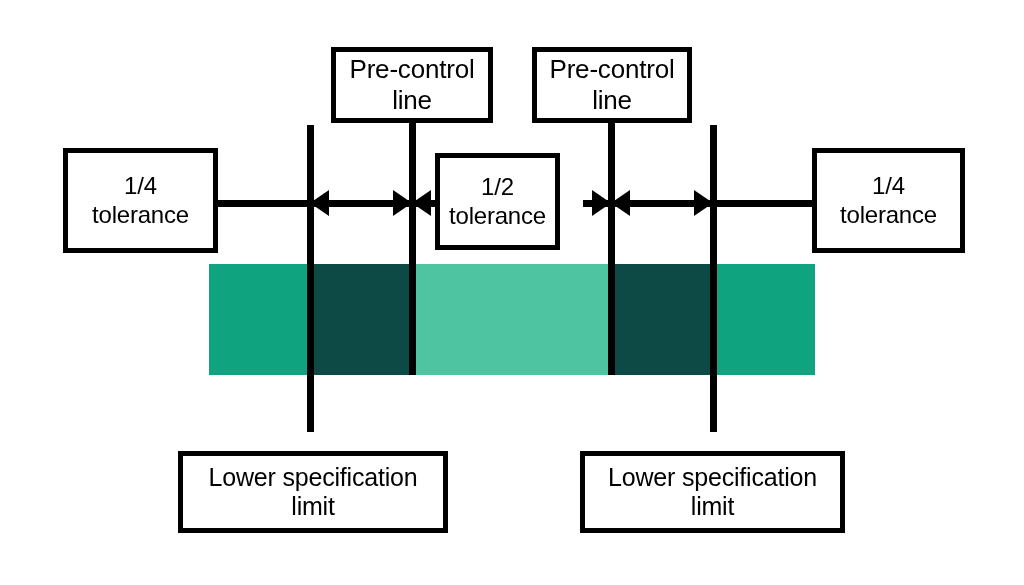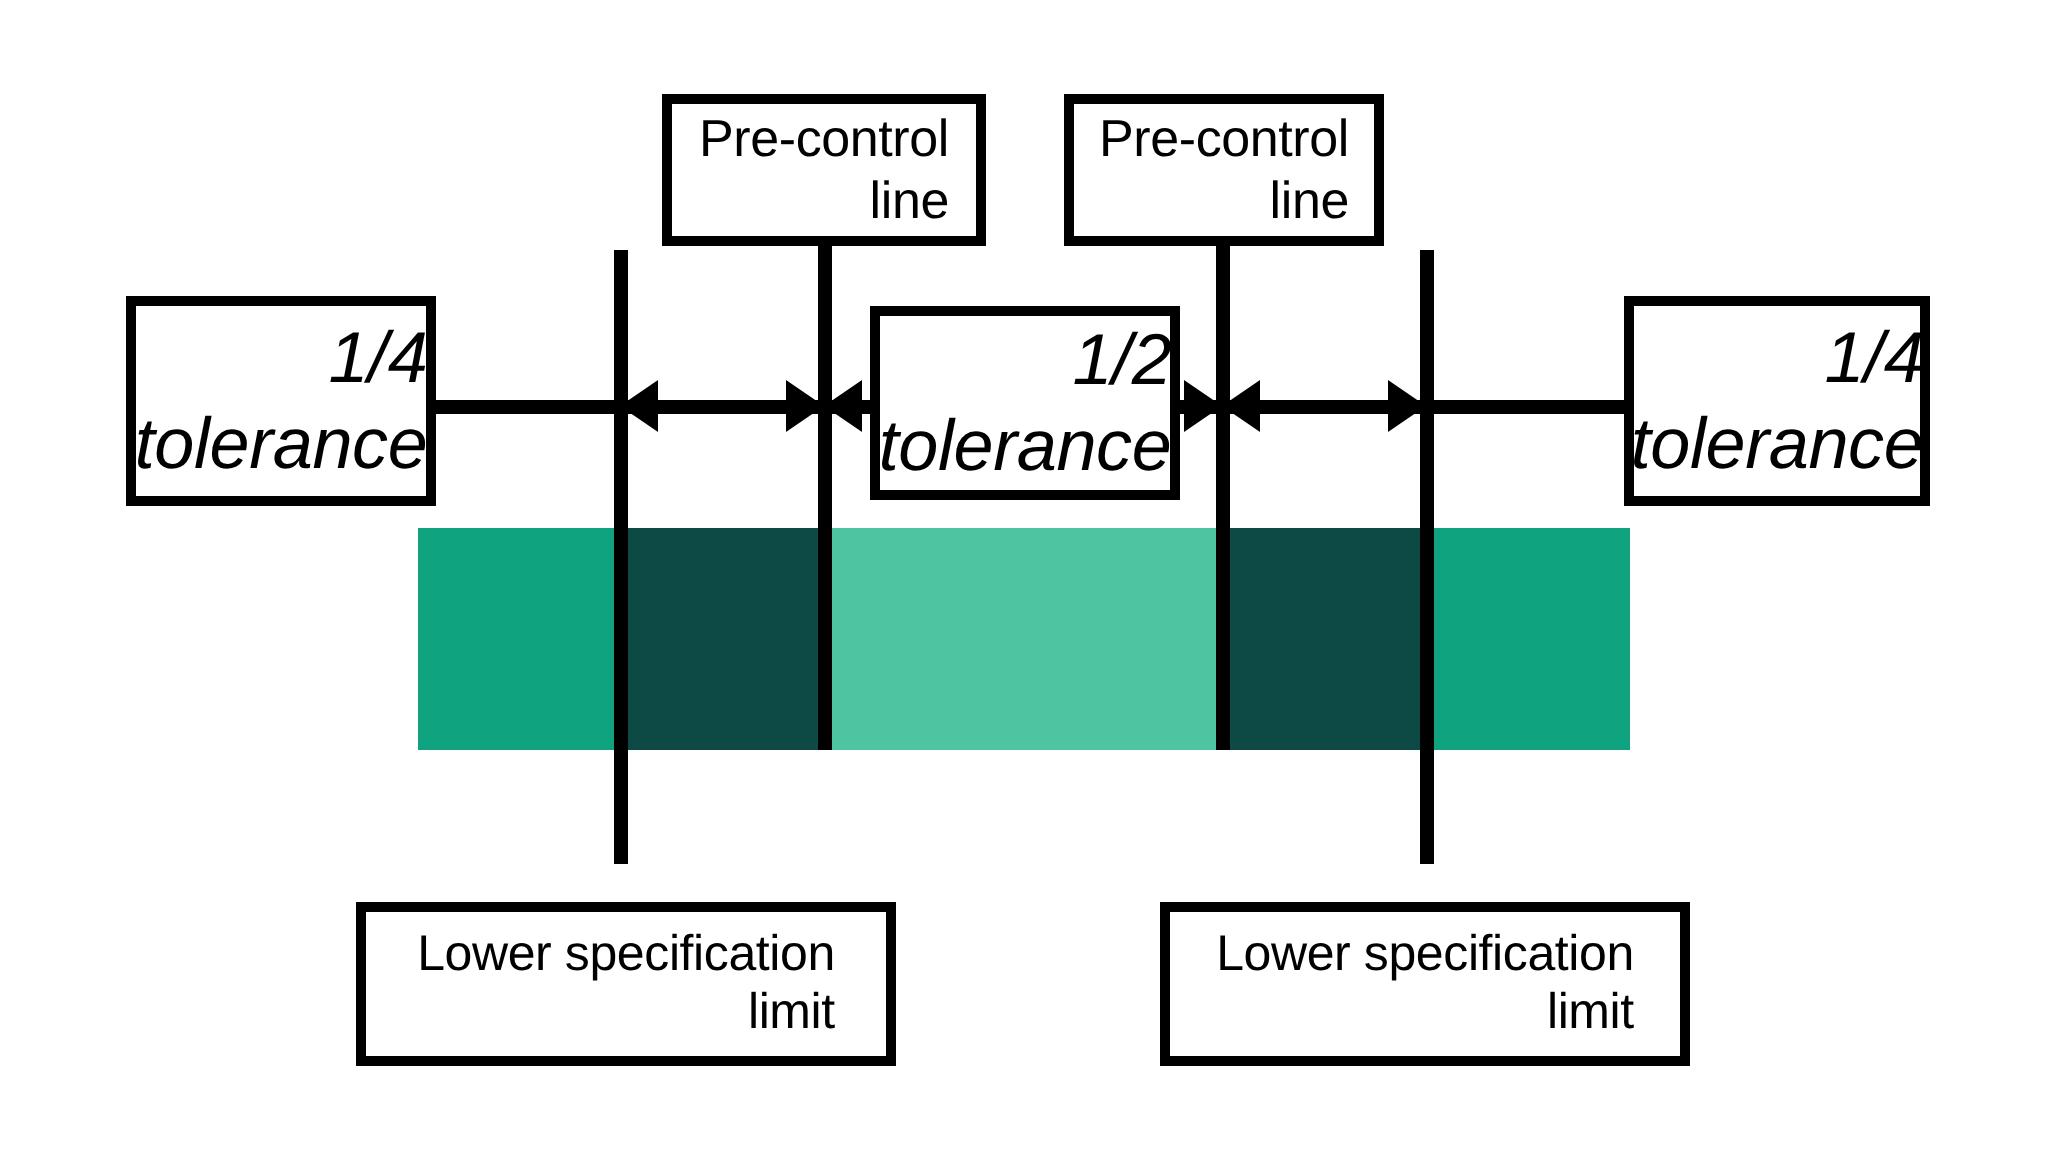--- a/index.html
+++ b/index.html
@@ -27,24 +27,24 @@
     background:#fff;
     display:flex;
     align-items:center;
     justify-content:center;
     text-align:center;
     color:#000;
     line-height:1.18;
     letter-spacing:-0.2px;
     z-index:5;
   }
-  .box span{display:block;padding:0 6px;text-align:right;}
+  .box span{display:block;padding:0 6px;}
   .box.f26{font-size:26px;}
   .box.f25{font-size:25px;margin-top:20px;}
-  .box.f27{font-size:36px;font-style:italic;}
+  .box.f27{font-size:24px;}
 
   
   .stub-v{position:absolute;width:7px;background:#000;z-index:4;}
   .stub-h{position:absolute;height:7px;background:#000;z-index:4;}
 
   
   .dim{position:absolute;height:7px;background:#000;z-index:4;}
   .arrow{position:absolute;width:0;height:0;z-index:6;
          border-top:13px solid transparent;border-bottom:13px solid transparent;}
   .arrow.left{border-right:19px solid #000;}
@@ -95,21 +95,21 @@
     </div>
   </div>
 
   <div class="box f27" style="left:812px; top:148px; width:153px; height:105px;">
     <div>
       <span>1/4</span>
       <span>tolerance</span>
     </div>
   </div>
 
-  <div class="box f27" style="left:435px; top:153px; width:155px; height:97px;">
+  <div class="box f27" style="left:435px; top:153px; width:125px; height:97px;">
     <div>
       <span>1/2</span>
       <span>tolerance</span>
     </div>
   </div>
 
   <div class="box f26" style="left:331px; top:47px; width:162px; height:76px;">
     <div>
       <span>Pre-control</span>
       <span>line</span>

